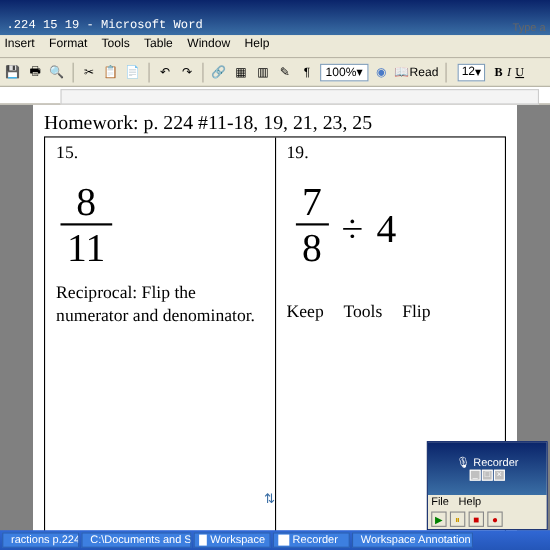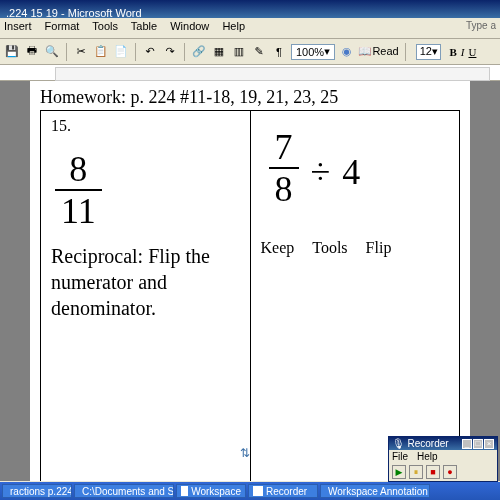--- a/index.html
+++ b/index.html
@@ -1,41 +1,41 @@
 <!DOCTYPE html>
 <html><head>
 <meta charset="utf-8">
 <style>
 * { margin: 0; padding: 0; box-sizing: border-box; }
 body { font-family: Tahoma, sans-serif; font-size: 11px; background: #ece9d8; width: 500px; height: 500px; overflow: hidden; position: relative; }
-.titlebar { background: linear-gradient(#0a246a, #3a6ea5); color: #fff; padding: 6px 6px; font-size: 11px; height: 18px; line-height: 14px; }
+.titlebar { background: linear-gradient(#0a246a, #3a6ea5); color: #fff; padding: 16px 6px; font-size: 11px; height: 18px; line-height: 14px; font-family: Liberation Mono, monospace; }
 .menubar { background: #ece9d8; padding: 2px 4px; border-bottom: 1px solid #aca899; font-size: 11px; height: 21px; }
 .menubar span { margin-right: 10px; cursor: default; }
 .toolbar { background: #ece9d8; padding: 2px 4px; border-bottom: 1px solid #aca899; height: 26px; display: flex; align-items: center; gap: 4px; }
 .tbtn { width: 16px; height: 16px; display: inline-flex; align-items: center; justify-content: center; }
 .sep { width: 1px; height: 18px; background: #aca899; margin: 0 2px; }
 .zoom { font-size: 11px; border: 1px solid #7f9db9; background: #fff; padding: 0 4px; height: 16px; display: inline-flex; align-items: center; }
 .read { font-size: 11px; }
 .ruler { background: #fff; height: 16px; border-bottom: 1px solid #aca899; position: relative; }
 .ruler::before { content: ""; position: absolute; left: 55px; right: 10px; top: 2px; height: 12px; background: #f4f4f4; border: 1px solid #ccc; }
 .doc-area { background: #808080; height: 400px; overflow: hidden; padding: 0; }
 .page { background: #fff; margin: 0 auto; width: 440px; min-height: 400px; padding: 6px 10px 10px 10px; font-family: "Times New Roman", serif; color: #000; }
 .hw-title { font-size: 18px; margin-bottom: 2px; }
 .problems { display: flex; border: 1px solid #000; height: 434px; }
 .col { flex: 1; padding: 6px 10px; }
 .col:first-child { border-right: 1px solid #000; }
 .pnum { font-size: 16px; margin-bottom: 10px; }
 .frac { display: inline-flex; flex-direction: column; align-items: center; font-size: 36px; line-height: 1; margin: 6px 0 14px 4px; }
 .frac .n { padding: 0 6px 2px 6px; }
 .frac .d { border-top: 2px solid #000; padding: 2px 6px 0 6px; }
 .expr { display: flex; align-items: center; gap: 12px; font-size: 36px; margin: 6px 0 18px 4px; }
-.desc { font-size: 20px; line-height: 1.3; }
+.desc { font-size: 16px; line-height: 1.3; }
 .kcf { font-size: 16px; display: flex; gap: 18px; align-items: flex-end; }
 .recorder { position: absolute; right: 2px; bottom: 18px; width: 110px; background: #ece9d8; border: 1px solid #0a246a; font-size: 10px; }
-.recorder .rtitle { background: linear-gradient(#0a246a, #3a6ea5); color: #fff; padding: 1px 3px; display: flex; align-items: center; justify-content: space-between; }
+.recorder .rtitle { background: linear-gradient(#0a246a, #3a6ea5); color: #fff; padding: 13px 3px; display: flex; align-items: center; justify-content: space-between; flex-direction: column; }
 .recorder .rwin { display: flex; gap: 1px; }
 .recorder .rwin span { width: 10px; height: 10px; background: #c0c0c0; border: 1px solid #fff; font-size: 8px; text-align: center; line-height: 8px; }
 .recorder .rmenu { padding: 1px 3px; }
 .recorder .rmenu span { margin-right: 6px; }
 .recorder .rbtns { display: flex; gap: 3px; padding: 2px 3px; }
 .recorder .rb { width: 14px; height: 14px; border: 1px solid #888; display: flex; align-items: center; justify-content: center; font-size: 9px; }
 .taskbar { position: absolute; bottom: 0; left: 0; right: 0; height: 18px; background: linear-gradient(#3168d5, #2456b8); display: flex; align-items: center; gap: 2px; padding: 0 2px; font-size: 10px; color: #fff; }
 .task { background: #3d7fe0; border: 1px solid #2a5db0; padding: 1px 4px; height: 14px; display: flex; align-items: center; gap: 3px; overflow: hidden; white-space: nowrap; }
 .task .ticon { width: 10px; height: 10px; background: #fff; }
 .type-hint { position: absolute; right: 4px; top: 20px; font-size: 10px; color: #666; text-align: right; }
@@ -98,20 +98,21 @@
     <div class="problems">
       <div class="col">
         <div class="pnum">15.</div>
         <div class="frac">
           <div class="n">8</div>
           <div class="d">11</div>
         </div>
         <div class="desc">Reciprocal: Flip the numerator and denominator.</div>
       </div>
       <div class="col">
+        <div class="pnum">19.</div>
         <div class="expr">
           <div class="frac">
             <div class="n">7</div>
             <div class="d">8</div>
           </div>
           <span>÷</span>
           <span>4</span>
         </div>
         <div class="kcf">
           <span>Keep</span>

